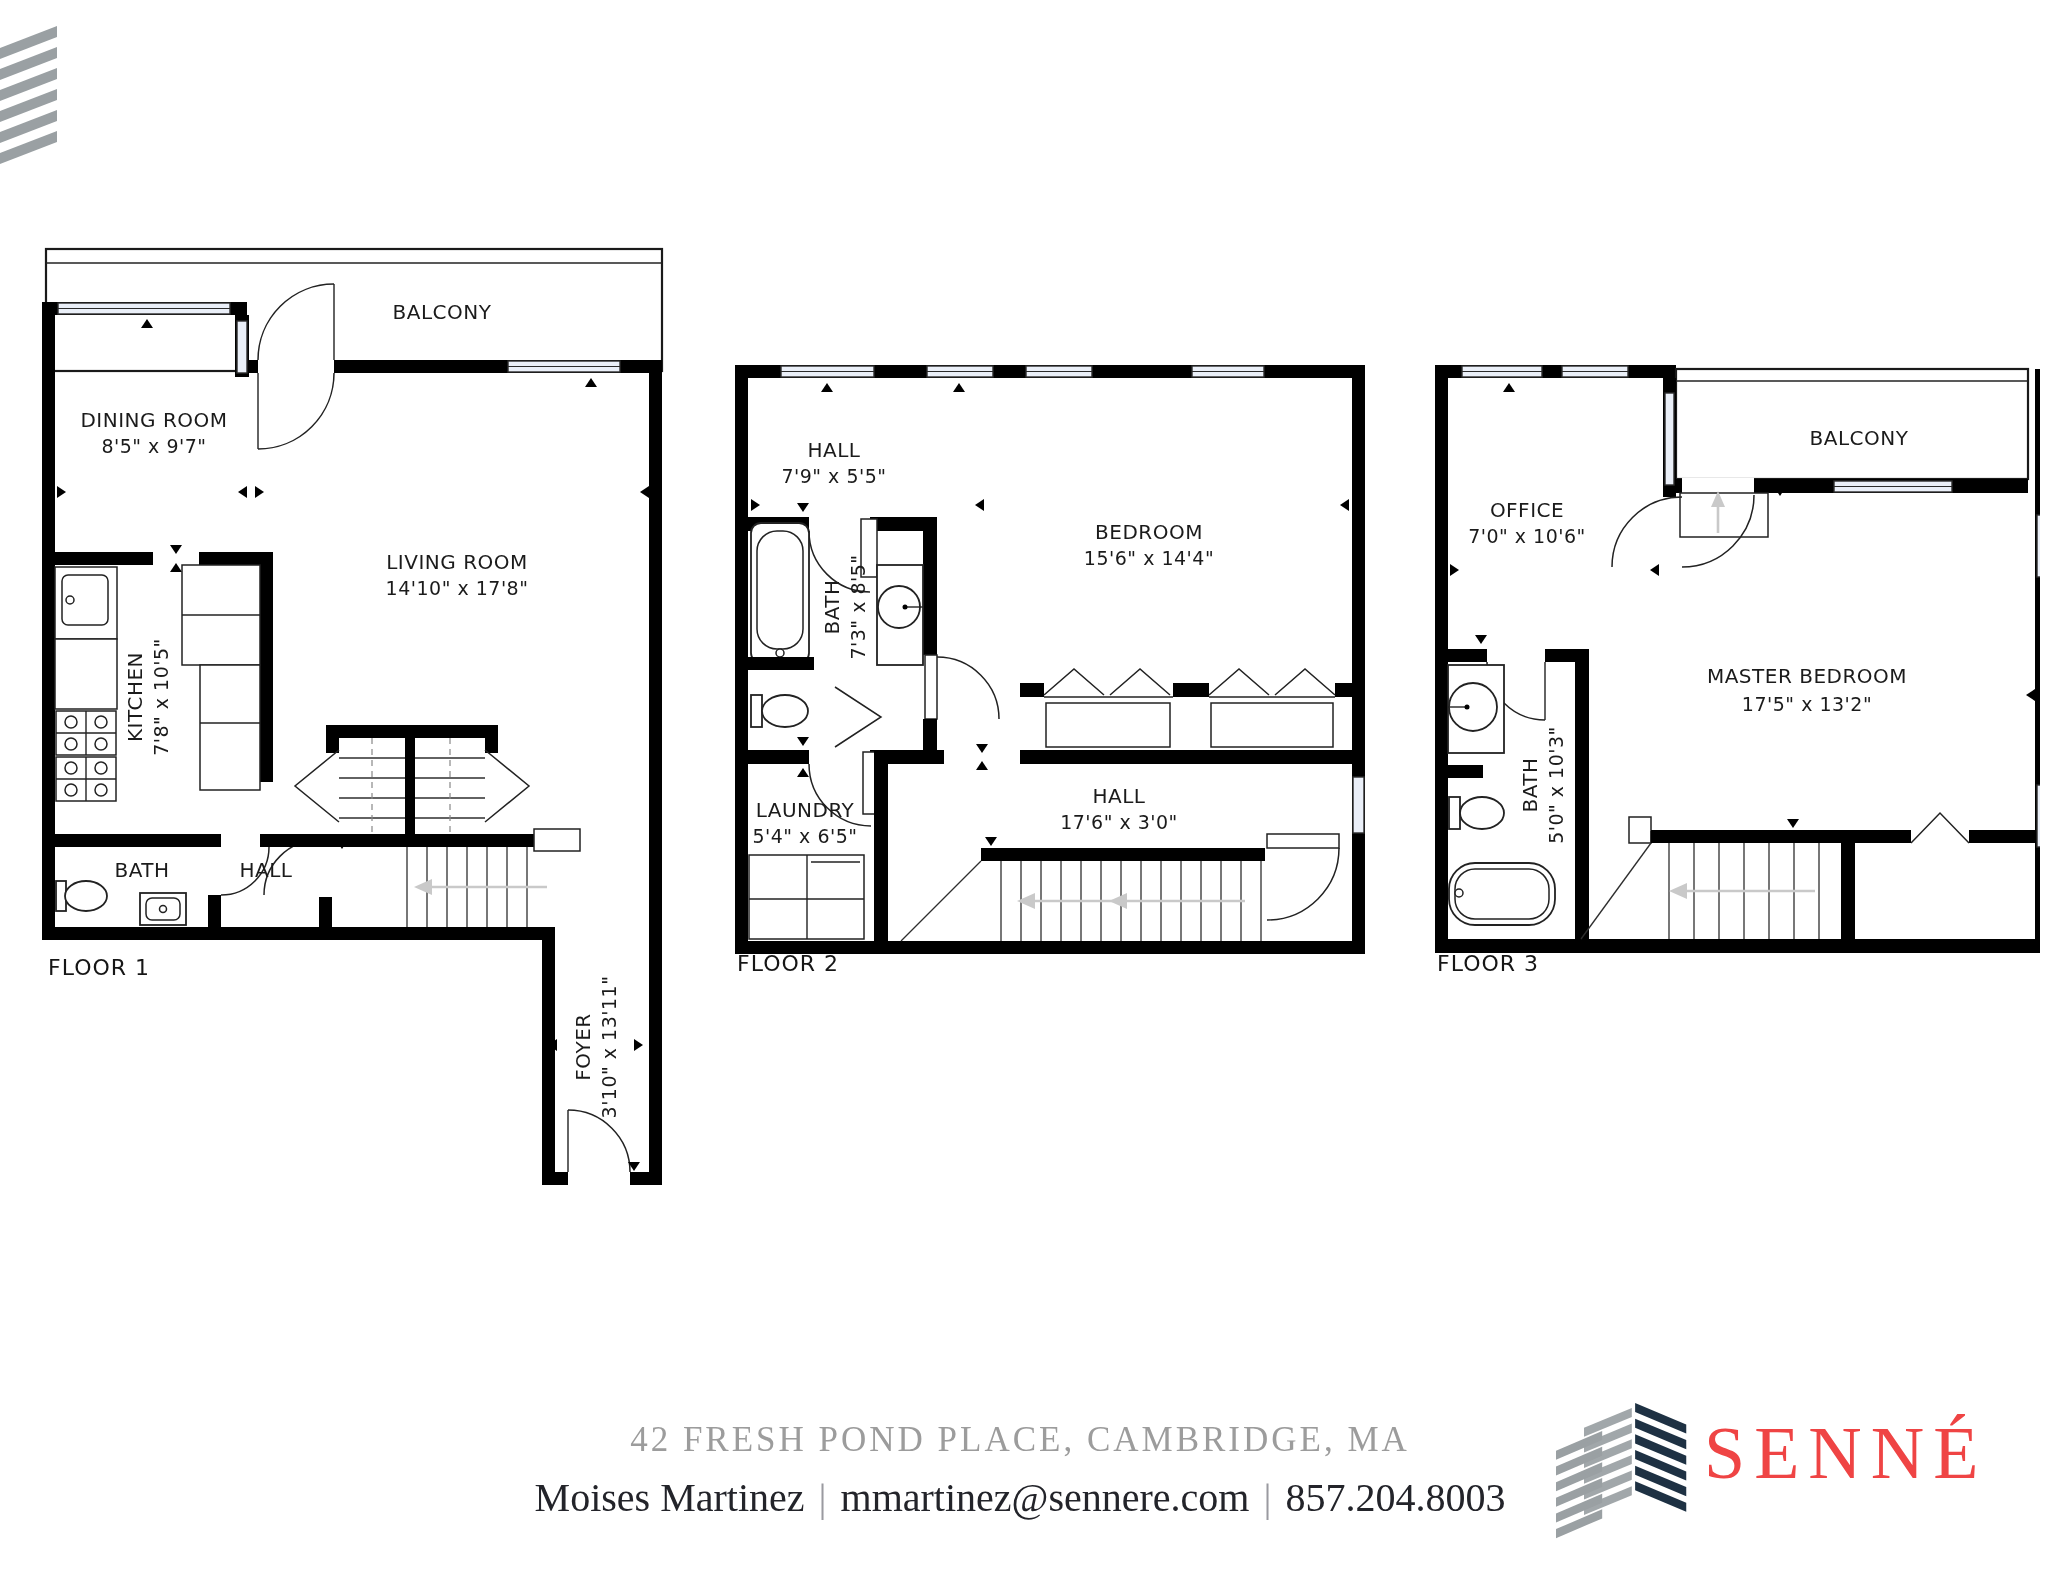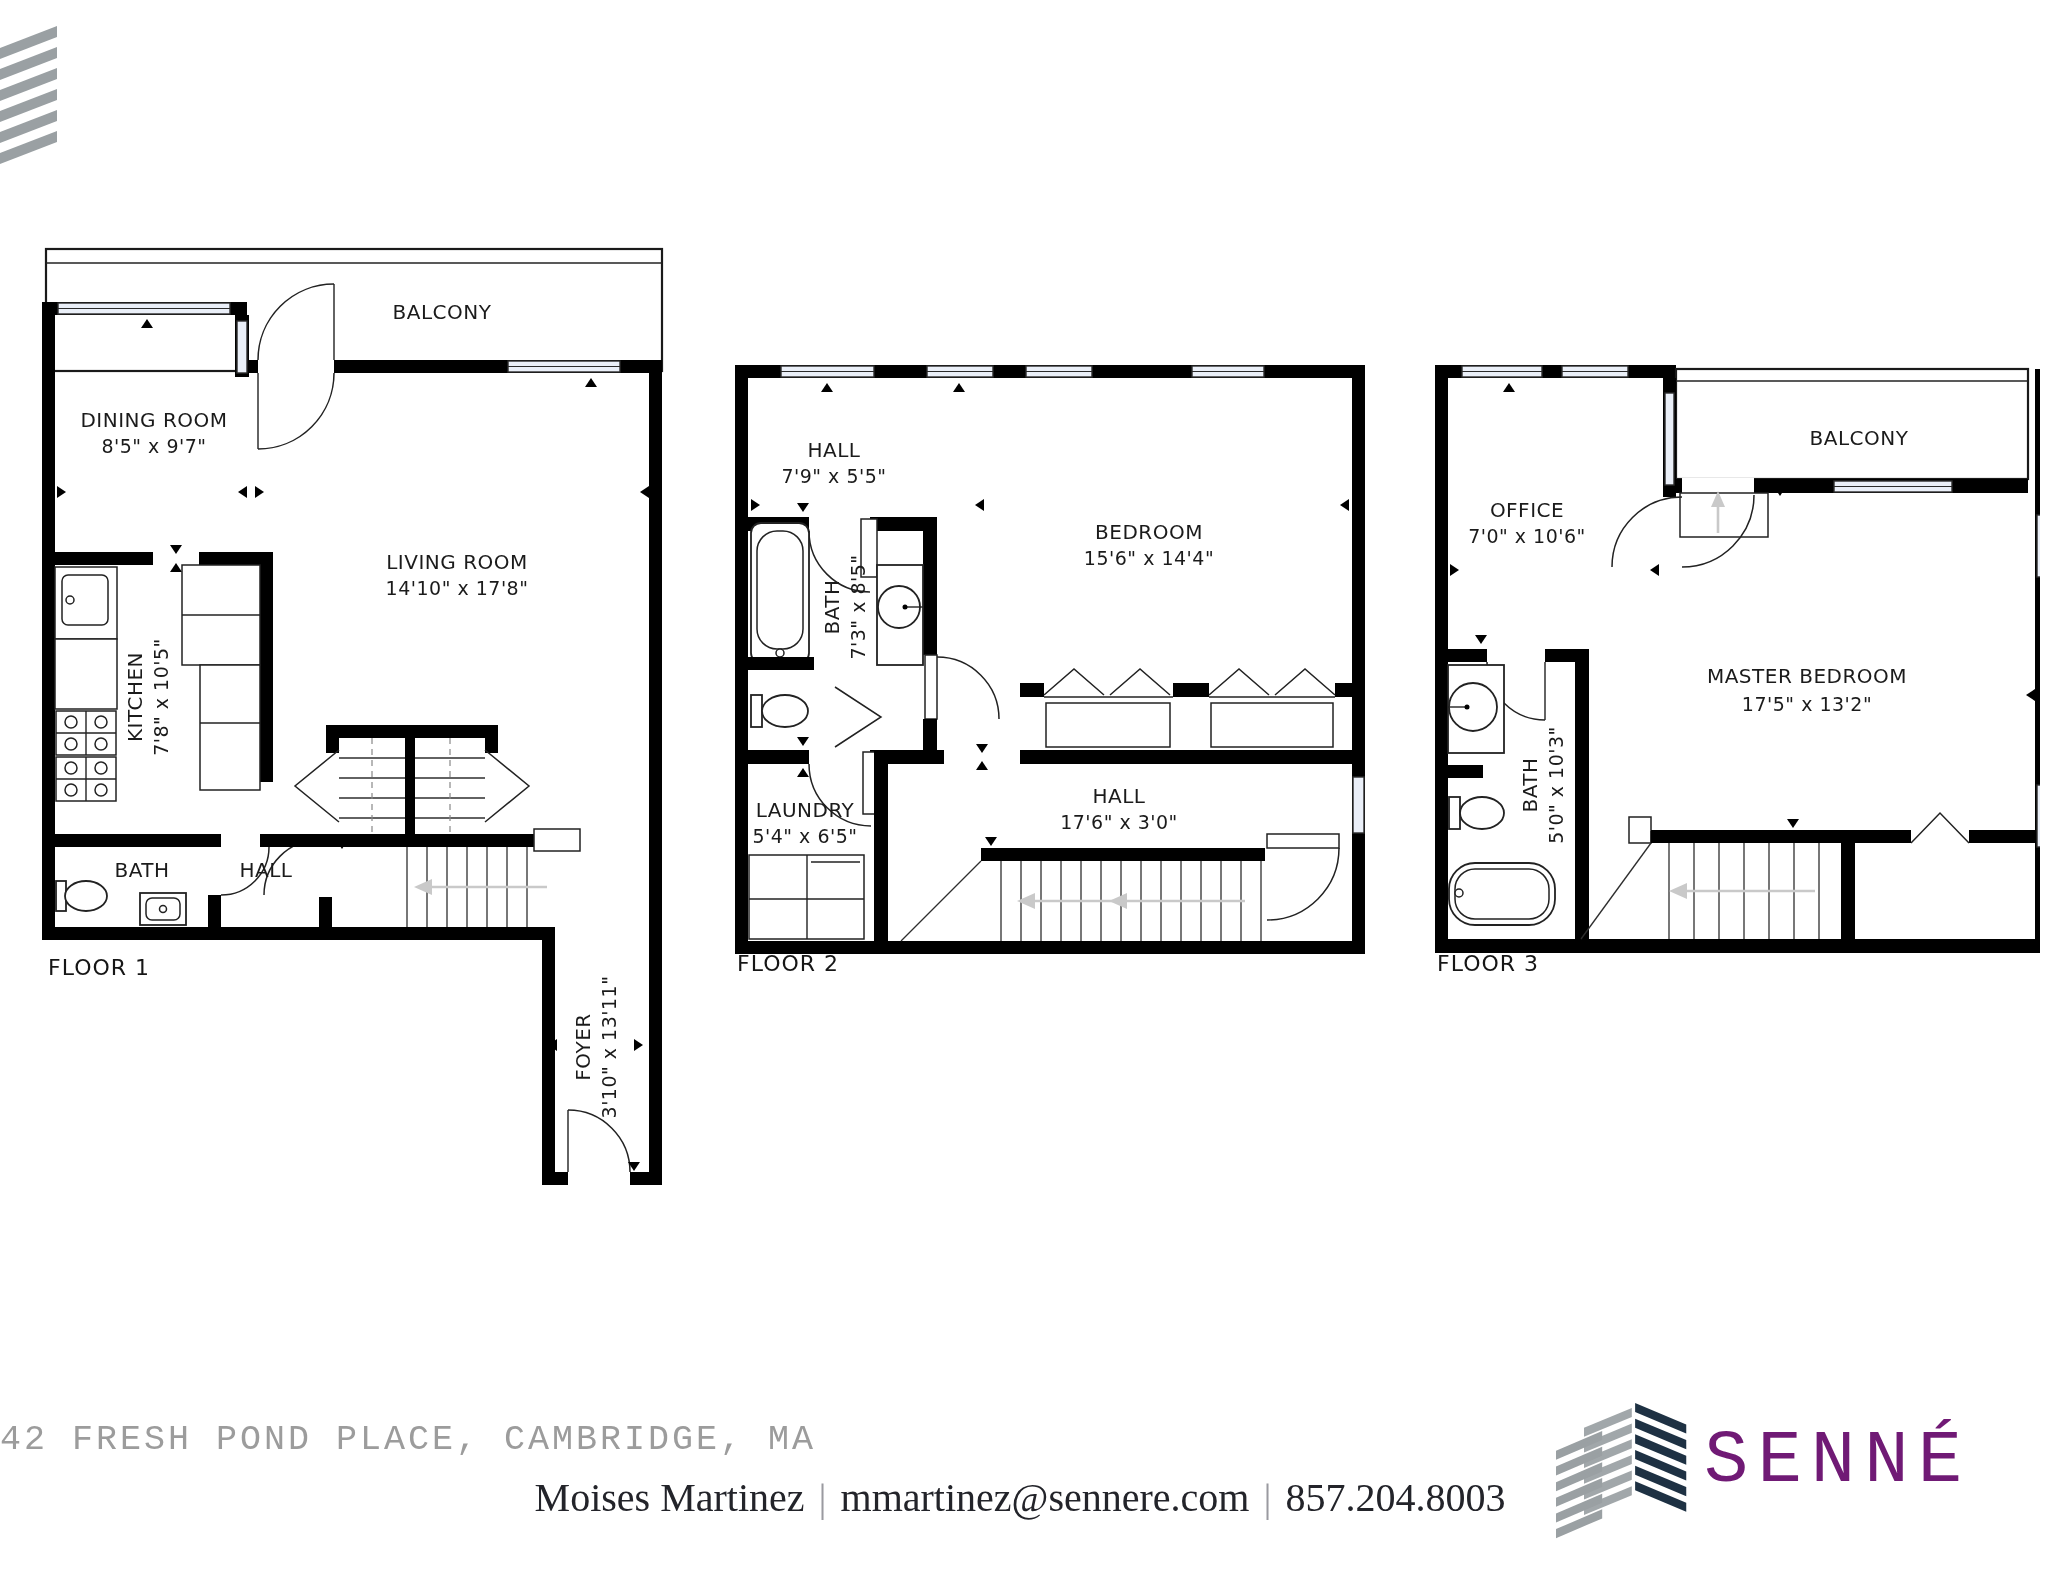--- a/index.html
+++ b/index.html
@@ -17,31 +17,31 @@
   .ln{stroke:#222;stroke-width:1.4;}
   .tread{stroke:#2e2e2e;stroke-width:1.3;}
   .dash{stroke:#888;stroke-width:1.2;stroke-dasharray:6 5;fill:none;}
   .mk{fill:#000;}
   .gar{stroke:#c9c9c9;stroke-width:2.6;}
   .gah{fill:#c9c9c9;}
   text.rn{font-family:"DejaVu Sans",sans-serif;font-size:20px;fill:#1b1b1b;letter-spacing:.5px;}
   text.rd{font-family:"DejaVu Sans",sans-serif;font-size:19px;fill:#1b1b1b;letter-spacing:.5px;}
   text.fl{font-family:"DejaVu Sans",sans-serif;font-size:22px;fill:#161616;letter-spacing:1px;}
   
-  .address{position:absolute;left:0;right:0;top:1420px;text-align:left;
-           font-family:Liberation Mono, monospace;font-size:35px;
+  .address{position:absolute;left:0;right:0;top:1420px;text-align:center;
+           font-family:Liberation Serif, serif;font-size:35px;
            letter-spacing:3px;color:#9c9c9c;font-weight:400;}
   .contact{position:absolute;left:0;right:0;top:1474px;text-align:center;
            font-family:"Liberation Serif","DejaVu Serif",serif;font-size:40px;color:#23242a;}
   .contact .sep{color:#9a9aa0;padding:0 14px;font-weight:200;}
   
   .brand{position:absolute;left:1556px;top:1402px;display:flex;align-items:flex-start;}
-  .brand .wordmark{margin-left:12px;margin-top:22px;
-          font-family:Liberation Mono, monospace;font-size:74px;line-height:1;
-          letter-spacing:9px;color:#701a75;}
+  .brand .wordmark{margin-left:12px;margin-top:14px;
+          font-family:Liberation Serif, serif;font-size:74px;line-height:1;
+          letter-spacing:9px;color:#ef4444;}
   .hatch{position:absolute;left:0;top:22px;}
 </style>
 </head>
 <body>
 
 <div class="page">
 
   <svg class="hatch" width="60" height="146" viewBox="0 0 60 146">
     <g fill="#9aa0a3">
       <polygon points="0,26 57,4 57,15 0,37"></polygon>

